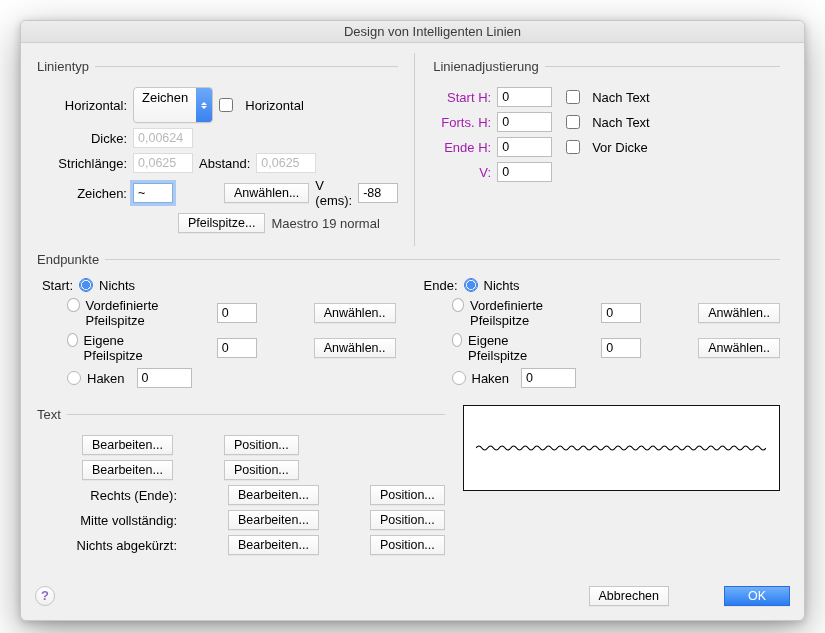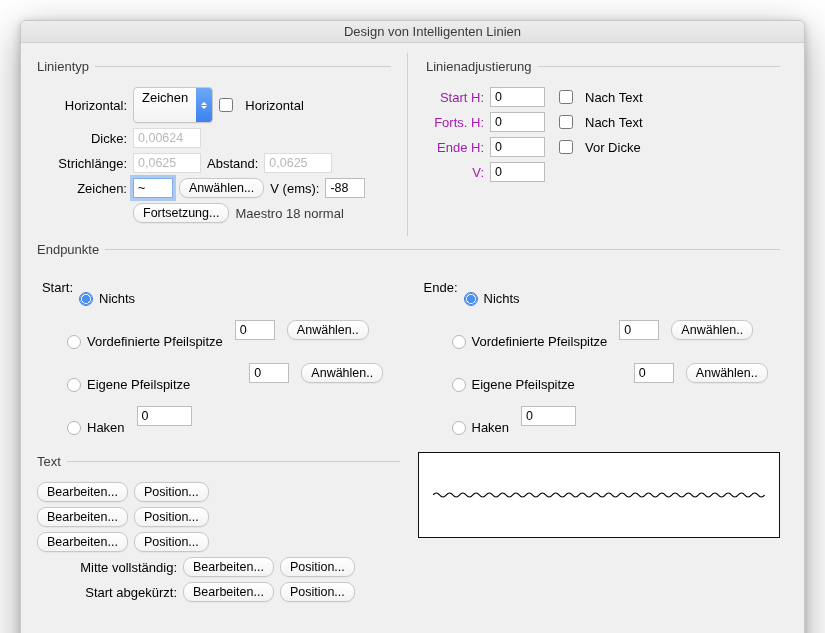--- a/index.html
+++ b/index.html
@@ -63,21 +63,21 @@
     color:#b8b8b8;
     border-color:#dcdcdc;
   }
   input[type=text].focused {
     outline:none;
     border:1px solid #7bb0ee;
     box-shadow: 0 0 0 3px rgba(120,170,240,0.55);
   }
   .w40 {width:40px;}
   .w55 {width:55px;}
-  .w60 {width:68px;}
+  .w60 {width:60px;}
   .select-wrap {
     display:inline-flex;
     height:36px;
     background: linear-gradient(#fff,#f3f3f3);
     border:1px solid #c7c7c7;
     border-radius:4px;
     overflow:hidden;
     box-shadow: 0 1px 0 rgba(0,0,0,0.03);
   }
   .select-wrap .sel-label {
@@ -96,38 +96,39 @@
   }
   .sel-btn .tri {
     width:0;height:0;border-left:3px solid transparent;border-right:3px solid transparent;
   }
   .sel-btn .up {border-bottom:3px solid #fff; margin-bottom:1px;}
   .sel-btn .dn {border-top:3px solid #fff;}
   .btn {
     height:20px;
     background:linear-gradient(#fff,#f3f3f3);
     border:1px solid #c7c7c7;
-    border-radius:9px;
+    border-radius:0;
     padding:0 9px;
     font-size:12.5px;
     line-height:18px;
     color:#000;
     box-shadow: 0 1px 0 rgba(0,0,0,0.04);
     cursor: default;
+    margin-left: 45px;
   }
   .btn.primary {
     background: linear-gradient(#6fb0fb,#2a7cf0);
     border-color:#2a6de0;
     color:#fff;
     min-width:66px;
   }
   .btn.default { min-width:80px; }
   .chk { display:inline-flex; align-items:center; gap:12px; }
   .chk input { width:14px;height:14px; margin:0;}
-  .rad { display:inline-flex; align-items:center; gap:6px;margin-top:23px; }
+  .rad { display:inline-flex; align-items:flex-start; gap:6px; }
   .rad .dot {
     width:14px;height:14px;border-radius:50%;
     border:1px solid #b5b5b5;background:#fff;display:inline-flex;
     align-items:center;justify-content:center;
   }
   .rad.sel .dot { border-color:#3a80e8; background:radial-gradient(circle,#4a8ff5 45%,#fff 48%); box-shadow: 0 0 0 1px #3a80e8 inset;}
   .rad.sel .dot::after {content:"";}
   .preview {
     border:1px solid #111;
     height:86px;
@@ -197,22 +198,22 @@
 
           <div class="frow">
             <span class="lbl">Zeichen:</span>
             <input type="text" class="w40 focused" value="~" style="">
             <button class="btn">Anwählen...</button>
             <span>V (ems):</span>
             <input type="text" class="w40" value="-88" style="">
           </div>
 
           <div class="frow" style="padding-left:96px;">
-            <button class="btn">Fortsetzung...</button>
-            <span class="static">Maestro 18 normal</span>
+            <button class="btn">Pfeilspitze...</button>
+            <span class="static">Maestro 19 normal</span>
           </div>
 
         </fieldset>
       </div>
 
       <div class="col">
         <fieldset>
           <legend>Linienadjustierung</legend>
 
           <div class="frow">
@@ -330,30 +331,31 @@
           <legend>Text</legend>
           <div class="frow">
             <button class="btn">Bearbeiten...</button>
             <button class="btn">Position...</button>
           </div>
           <div class="frow">
             <button class="btn">Bearbeiten...</button>
             <button class="btn">Position...</button>
           </div>
           <div class="frow">
+            <span class="lbl-text">Rechts (Ende):</span>
             <button class="btn">Bearbeiten...</button>
             <button class="btn">Position...</button>
           </div>
           <div class="frow">
             <span class="lbl-text">Mitte vollständig:</span>
             <button class="btn">Bearbeiten...</button>
             <button class="btn">Position...</button>
           </div>
           <div class="frow">
-            <span class="lbl-text">Start abgekürzt:</span>
+            <span class="lbl-text">Nichts abgekürzt:</span>
             <button class="btn">Bearbeiten...</button>
             <button class="btn">Position...</button>
           </div>
         </fieldset>
       </div>
       <div class="col">
         <div class="preview">
           <svg viewBox="0 0 300 12" preserveAspectRatio="none">
             <path d="M0 6 Q3 2 6 6 T12 6 T18 6 T24 6 T30 6 T36 6 T42 6 T48 6 T54 6 T60 6 T66 6 T72 6 T78 6 T84 6 T90 6 T96 6 T102 6 T108 6 T114 6 T120 6 T126 6 T132 6 T138 6 T144 6 T150 6 T156 6 T162 6 T168 6 T174 6 T180 6 T186 6 T192 6 T198 6 T204 6 T210 6 T216 6 T222 6 T228 6 T234 6 T240 6 T246 6 T252 6 T258 6 T264 6 T270 6 T276 6 T282 6 T288 6 T294 6 T300 6" fill="none" stroke="#000" stroke-width="1.2"></path>
           </svg>

